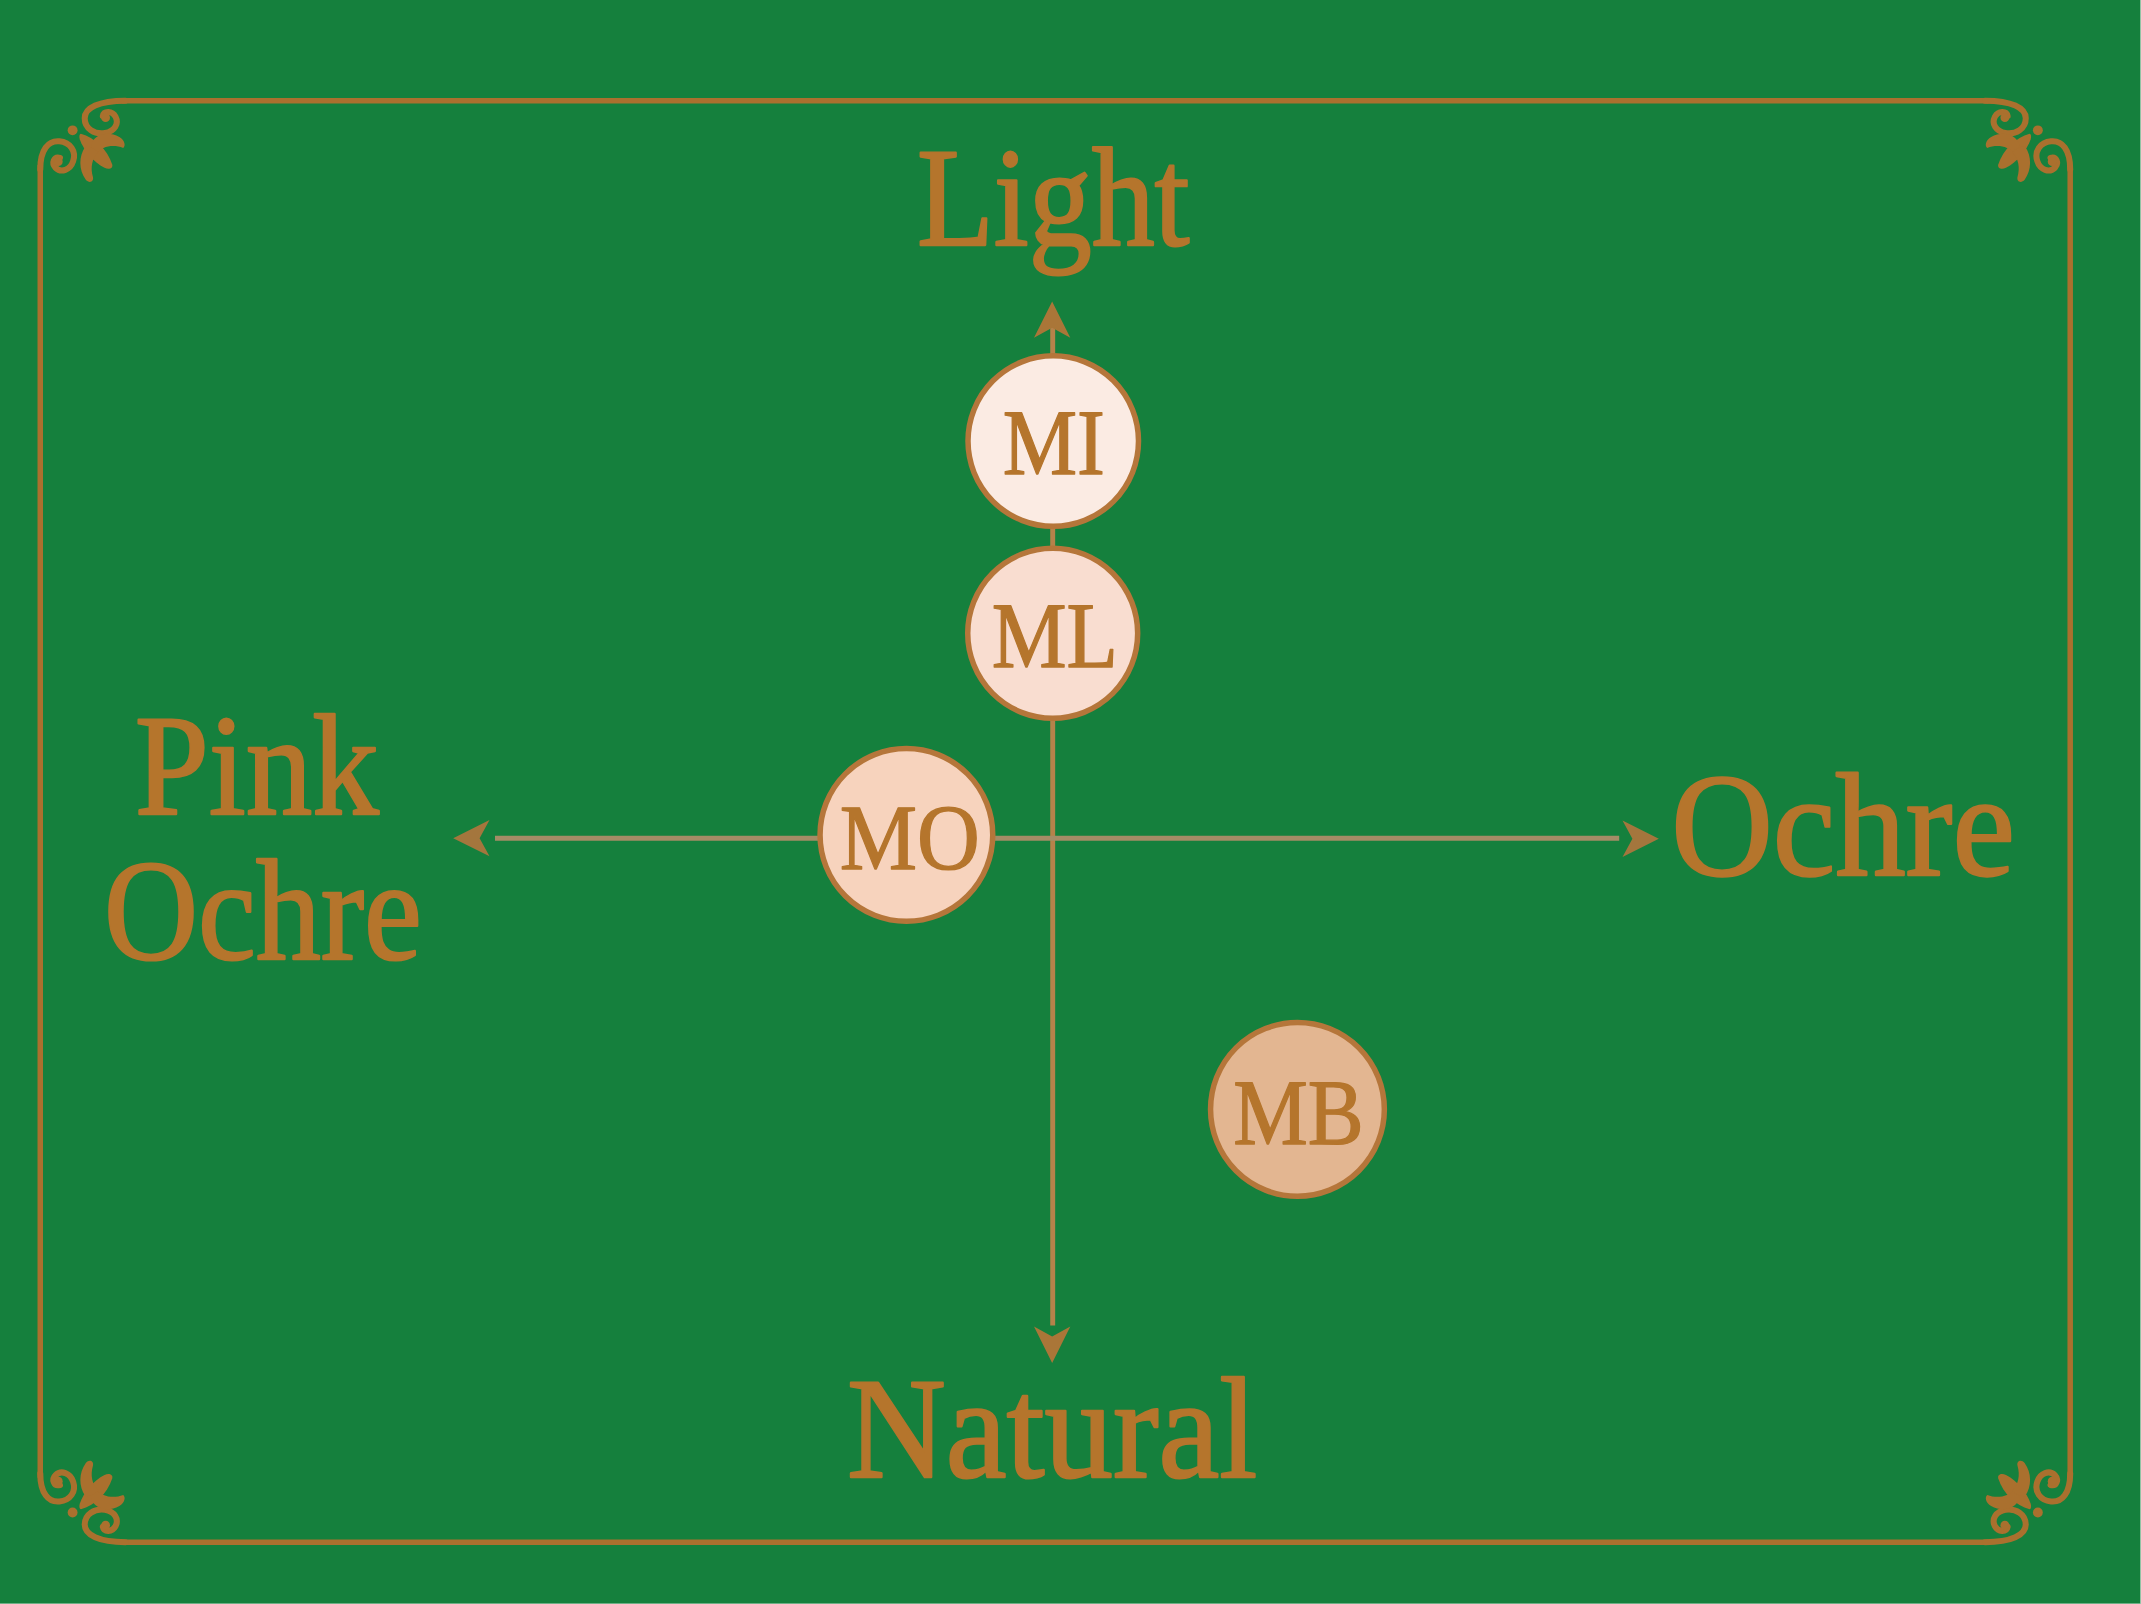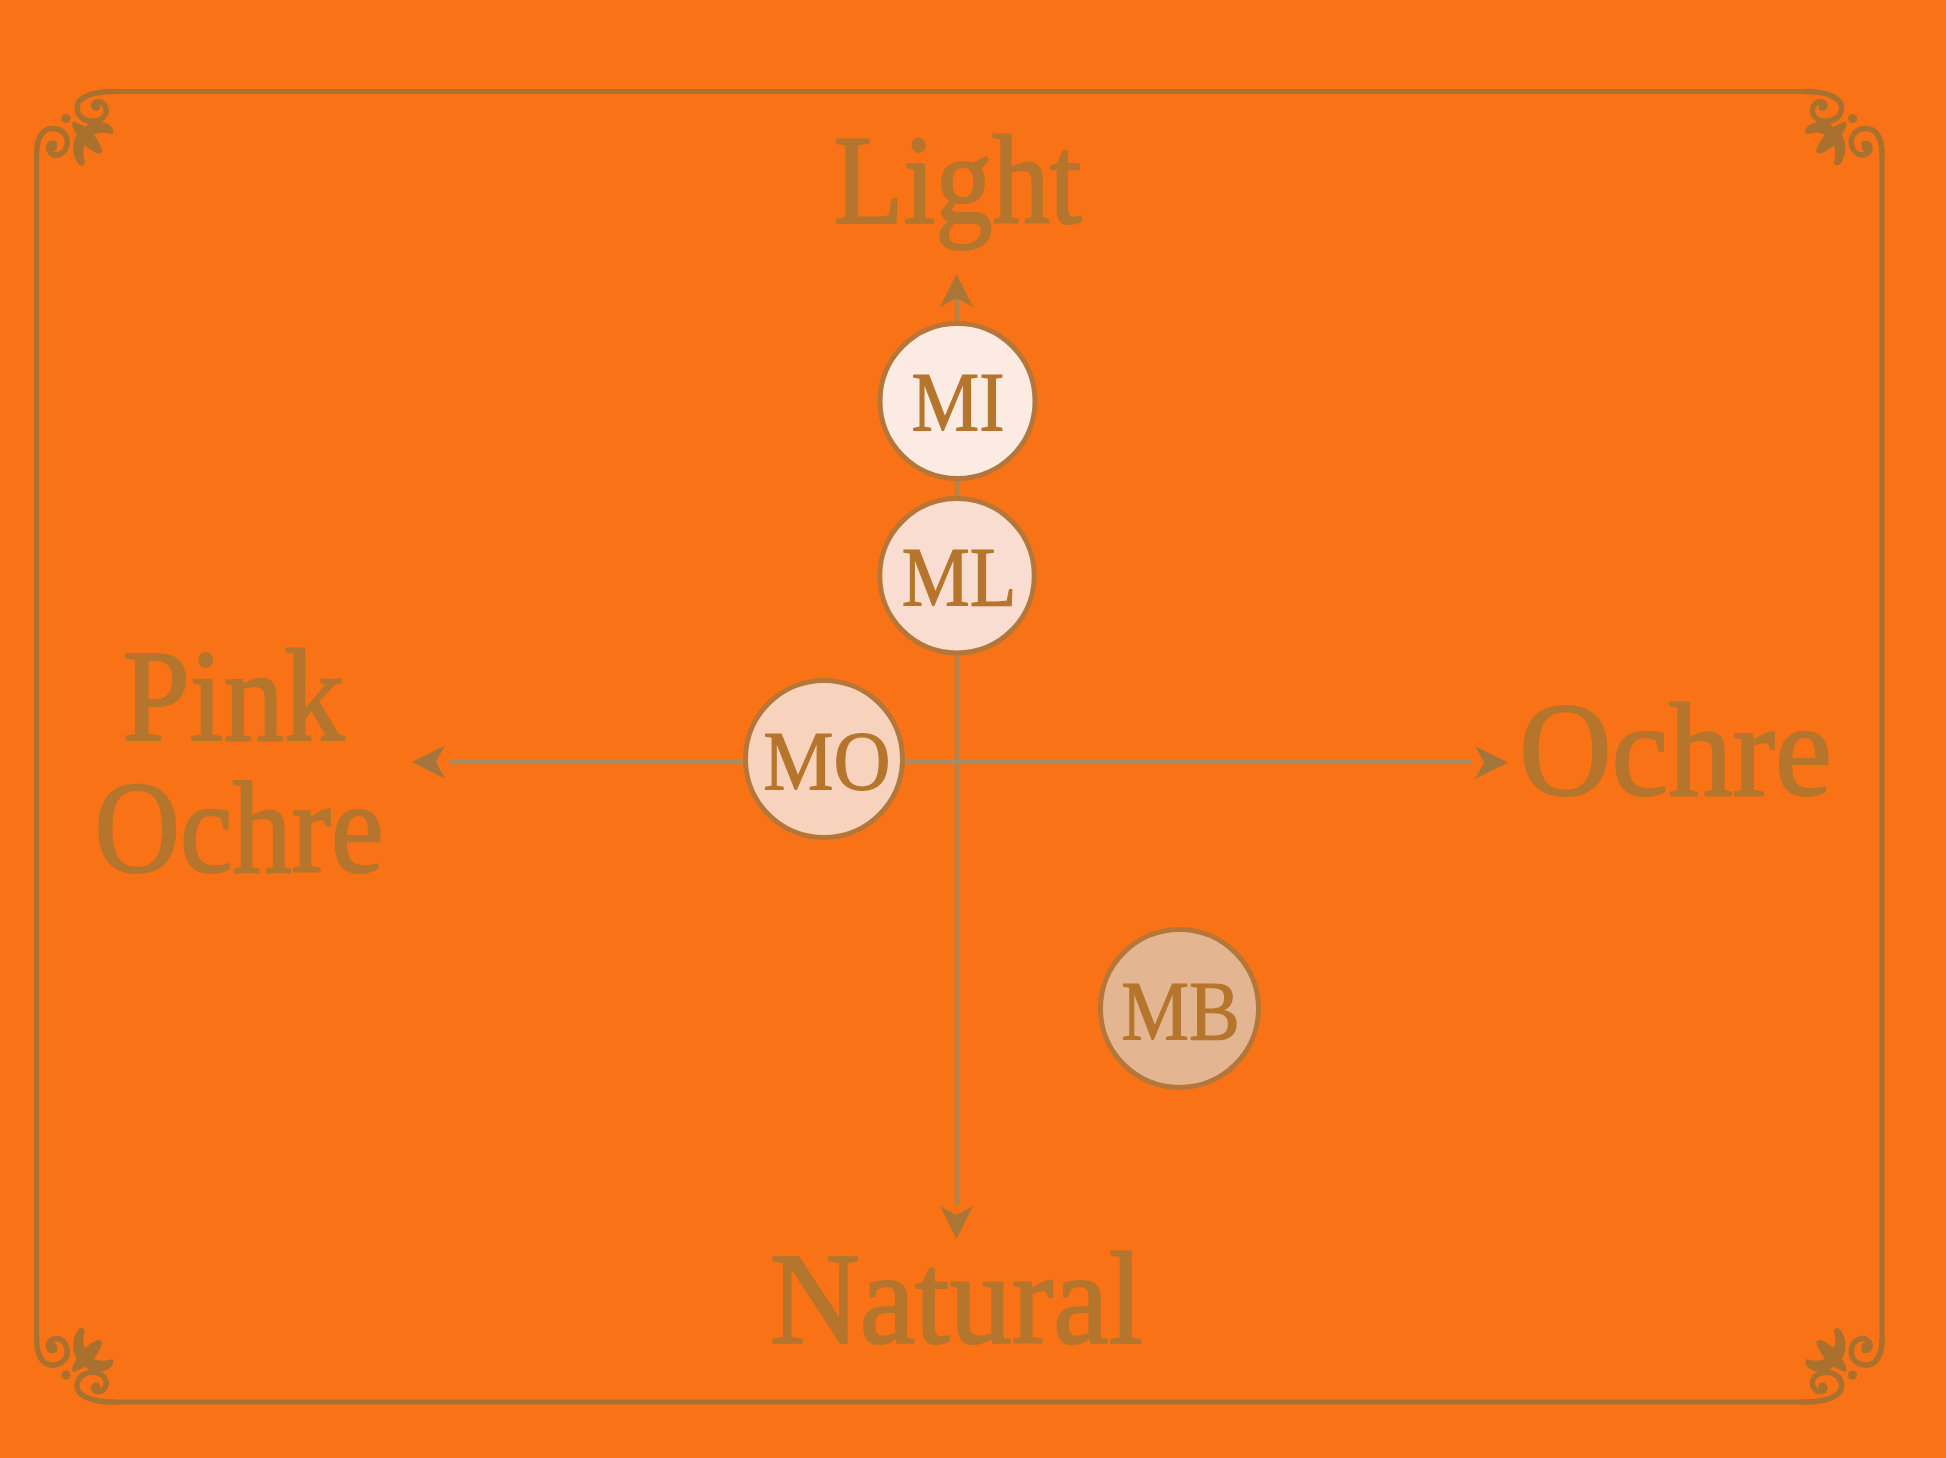--- a/index.html
+++ b/index.html
@@ -1,16 +1,16 @@
 <!DOCTYPE html>
 <html><head>
 <meta charset="utf-8">
 <style>
   html,body{margin:0;padding:0;background:#ffffff;}
-  .wrap{position:relative;width:1946px;height:1458px;overflow:hidden;background:#f97316;}
+  .wrap{position:relative;width:1946px;height:1458px;overflow:hidden;background:#15803d;}
   svg{display:block;}
   text{font-family:"Liberation Serif", serif;}
 </style>
 </head>
 <body>
 <div class="wrap">
 <svg width="1946" height="1458" viewBox="0 0 1946 1458">
 
   <g stroke="#aa702e" stroke-width="5" fill="none">
     <path d="M 111,91.5 H 1807.6"></path>

